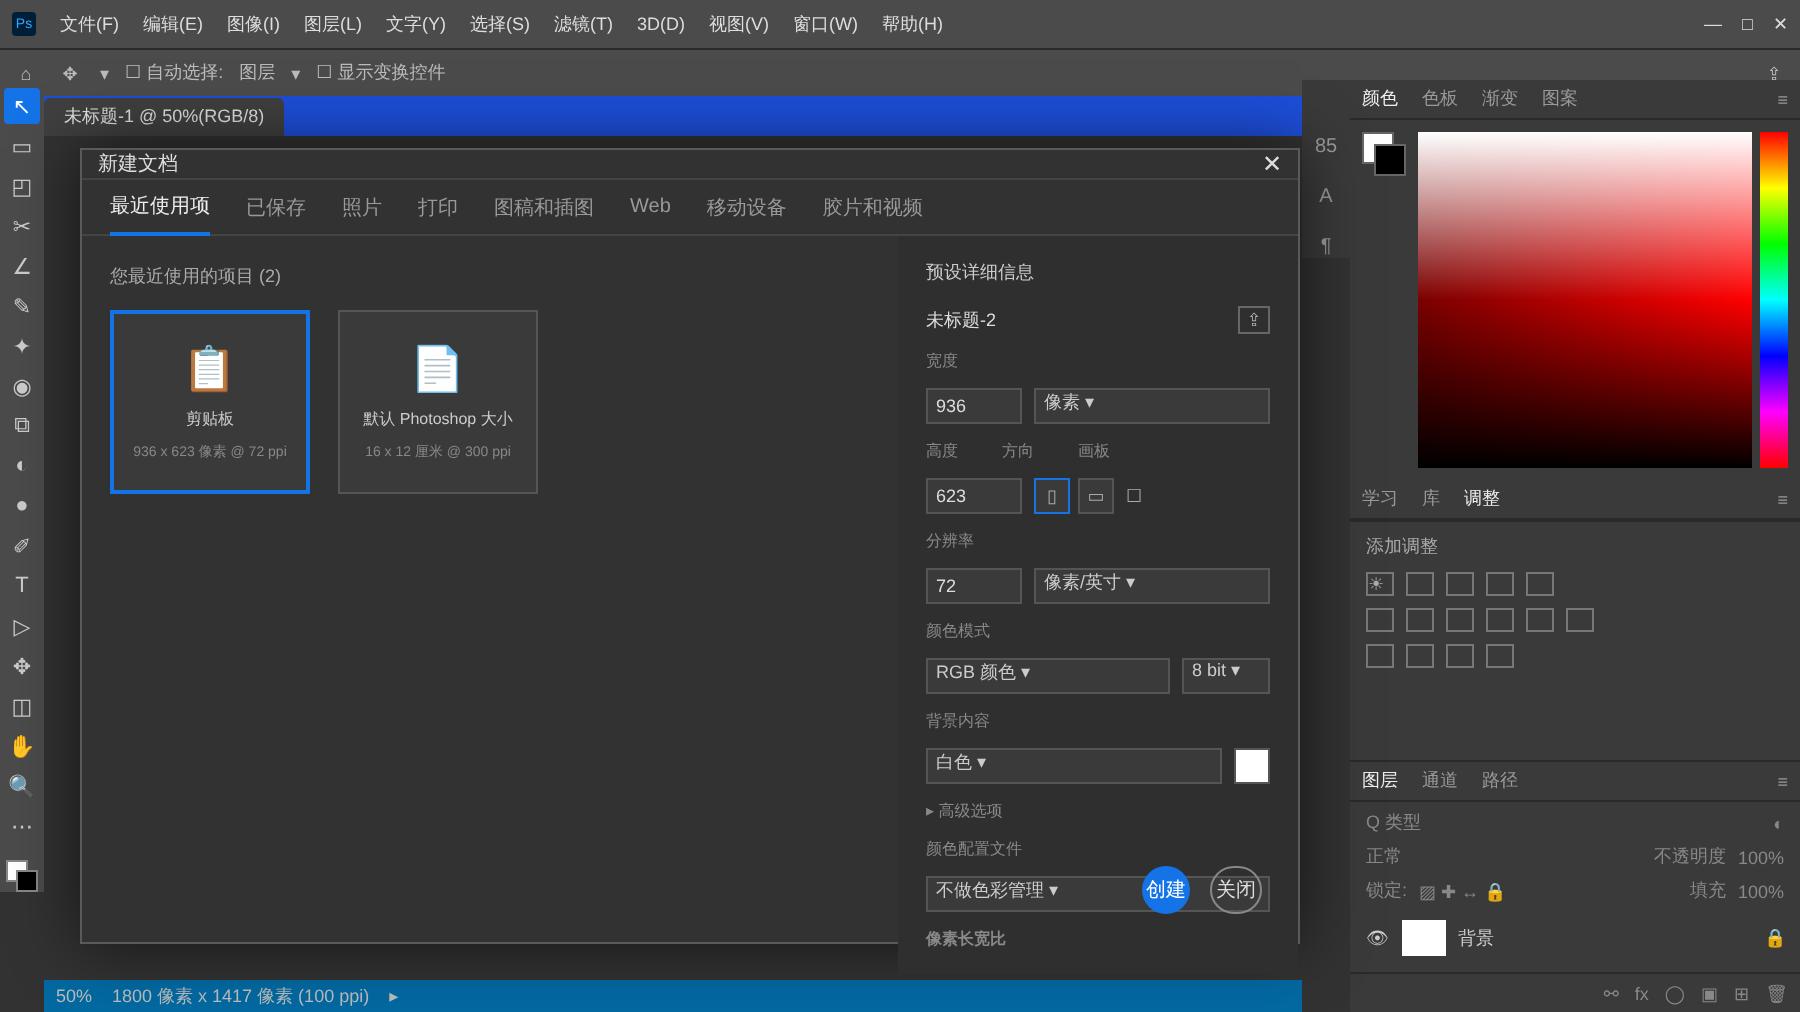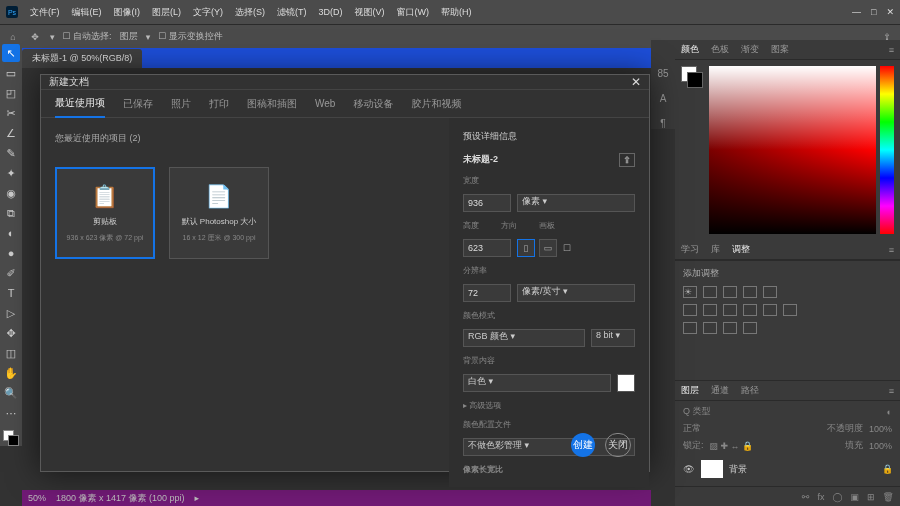--- a/index.html
+++ b/index.html
@@ -53,42 +53,42 @@
 .layerspanel { flex:1; background:#3a3a3a; border-top:1px solid #2a2a2a; display:flex; flex-direction:column; font-size:9px; }
 .layerspanel .controls { padding:4px 8px; display:flex; flex-direction:column; gap:4px; color:#888; }
 .layerspanel .controls .r { display:flex; align-items:center; gap:6px; }
 .layerspanel .layer { display:flex; align-items:center; gap:6px; padding:4px 8px; background:#3a3a3a; }
 .layerspanel .layer .eye { width:12px; }
 .layerspanel .layer .thumb { width:22px; height:18px; background:#fff; }
 .layerspanel .layer .lock { margin-left:auto; width:10px; height:10px; }
 .layerspanel .footer { margin-top:auto; height:20px; border-top:1px solid #2a2a2a; display:flex; align-items:center; justify-content:flex-end; gap:8px; padding:0 6px; color:#888; }
 
 
-.statusbar { position:absolute; bottom:0; left:22px; right:249px; height:16px; background:#701a75; display:flex; align-items:center; padding:0 6px; gap:10px; font-size:9px; color:#bbb; }
+.statusbar { position:absolute; bottom:0; left:22px; right:249px; height:16px; background:#0369a1; display:flex; align-items:center; padding:0 6px; gap:10px; font-size:9px; color:#bbb; }
 
 
 .dialog { position:absolute; left:40px; top:74px; width:610px; height:398px; background:#323232; border:1px solid #5a5a5a; box-shadow:0 0 30px rgba(0,0,0,.6); display:flex; flex-direction:column; }
 .dlg-titlebar { height:22px; display:flex; align-items:center; padding:0 8px; font-size:10px; color:#ddd; border-bottom:1px solid #444; }
 .dlg-titlebar .x { margin-left:auto; cursor:pointer; font-size:12px; }
 .dlg-tabs { height:28px; display:flex; align-items:center; gap:18px; padding:0 14px; font-size:10px; color:#999; border-bottom:1px solid #444; }
 .dlg-tabs .t { padding:6px 0; cursor:pointer; }
 .dlg-tabs .t.active { color:#eee; border-bottom:2px solid #1473e6; }
 .dlg-body { flex:1; display:flex; }
 .presets { flex:1; padding:14px; }
-.presets .lbl { font-size:9px; color:#aaa; margin-bottom:22px; }
+.presets .lbl { font-size:9px; color:#aaa; margin-bottom:10px; }
 .preset-row { display:flex; gap:14px; }
 .preset { width:100px; height:92px; border:1px solid #555; background:#3a3a3a; display:flex; flex-direction:column; align-items:center; justify-content:center; gap:6px; font-size:8px; color:#aaa; text-align:center; cursor:pointer; }
 .preset.sel { border:2px solid #1473e6; }
 .preset .pico { font-size:22px; color:#888; }
 .preset .pname { color:#ccc; }
 .preset .pmeta { font-size:7px; color:#888; }
 
 .details { width:200px; background:#2f2f2f; padding:12px 14px; display:flex; flex-direction:column; gap:8px; font-size:9px; color:#aaa; }
 .details .hdr { display:flex; justify-content:space-between; color:#ccc; margin-bottom:2px; }
-.details .name-row { display:flex; justify-content:space-between; align-items:flex-start;font-weight:bold; }
+.details .name-row { display:flex; justify-content:space-between; align-items:center; }
 .details .name-row .nm { color:#ddd; }
 .details .name-row .share { width:16px; height:14px; border:1px solid #666; display:flex; align-items:center; justify-content:center; cursor:pointer; }
 .details label { font-size:8px; color:#888; }
 .frow { display:flex; gap:6px; align-items:center; }
 .frow input[type=text] { width:48px; height:18px; background:#3a3a3a; border:1px solid #555; color:#ddd; font-size:9px; padding:0 4px; }
 .frow .sel, .details select { height:18px; background:#3a3a3a; border:1px solid #555; color:#ccc; font-size:9px; padding:0 4px; flex:1; }
 .orient { display:flex; gap:4px; }
 .orient .ob { width:18px; height:18px; border:1px solid #555; background:#3a3a3a; display:flex; align-items:center; justify-content:center; cursor:pointer; }
 .orient .ob.on { border-color:#1473e6; }
 .chip { width:18px; height:18px; background:#fff; border:1px solid #555; }

